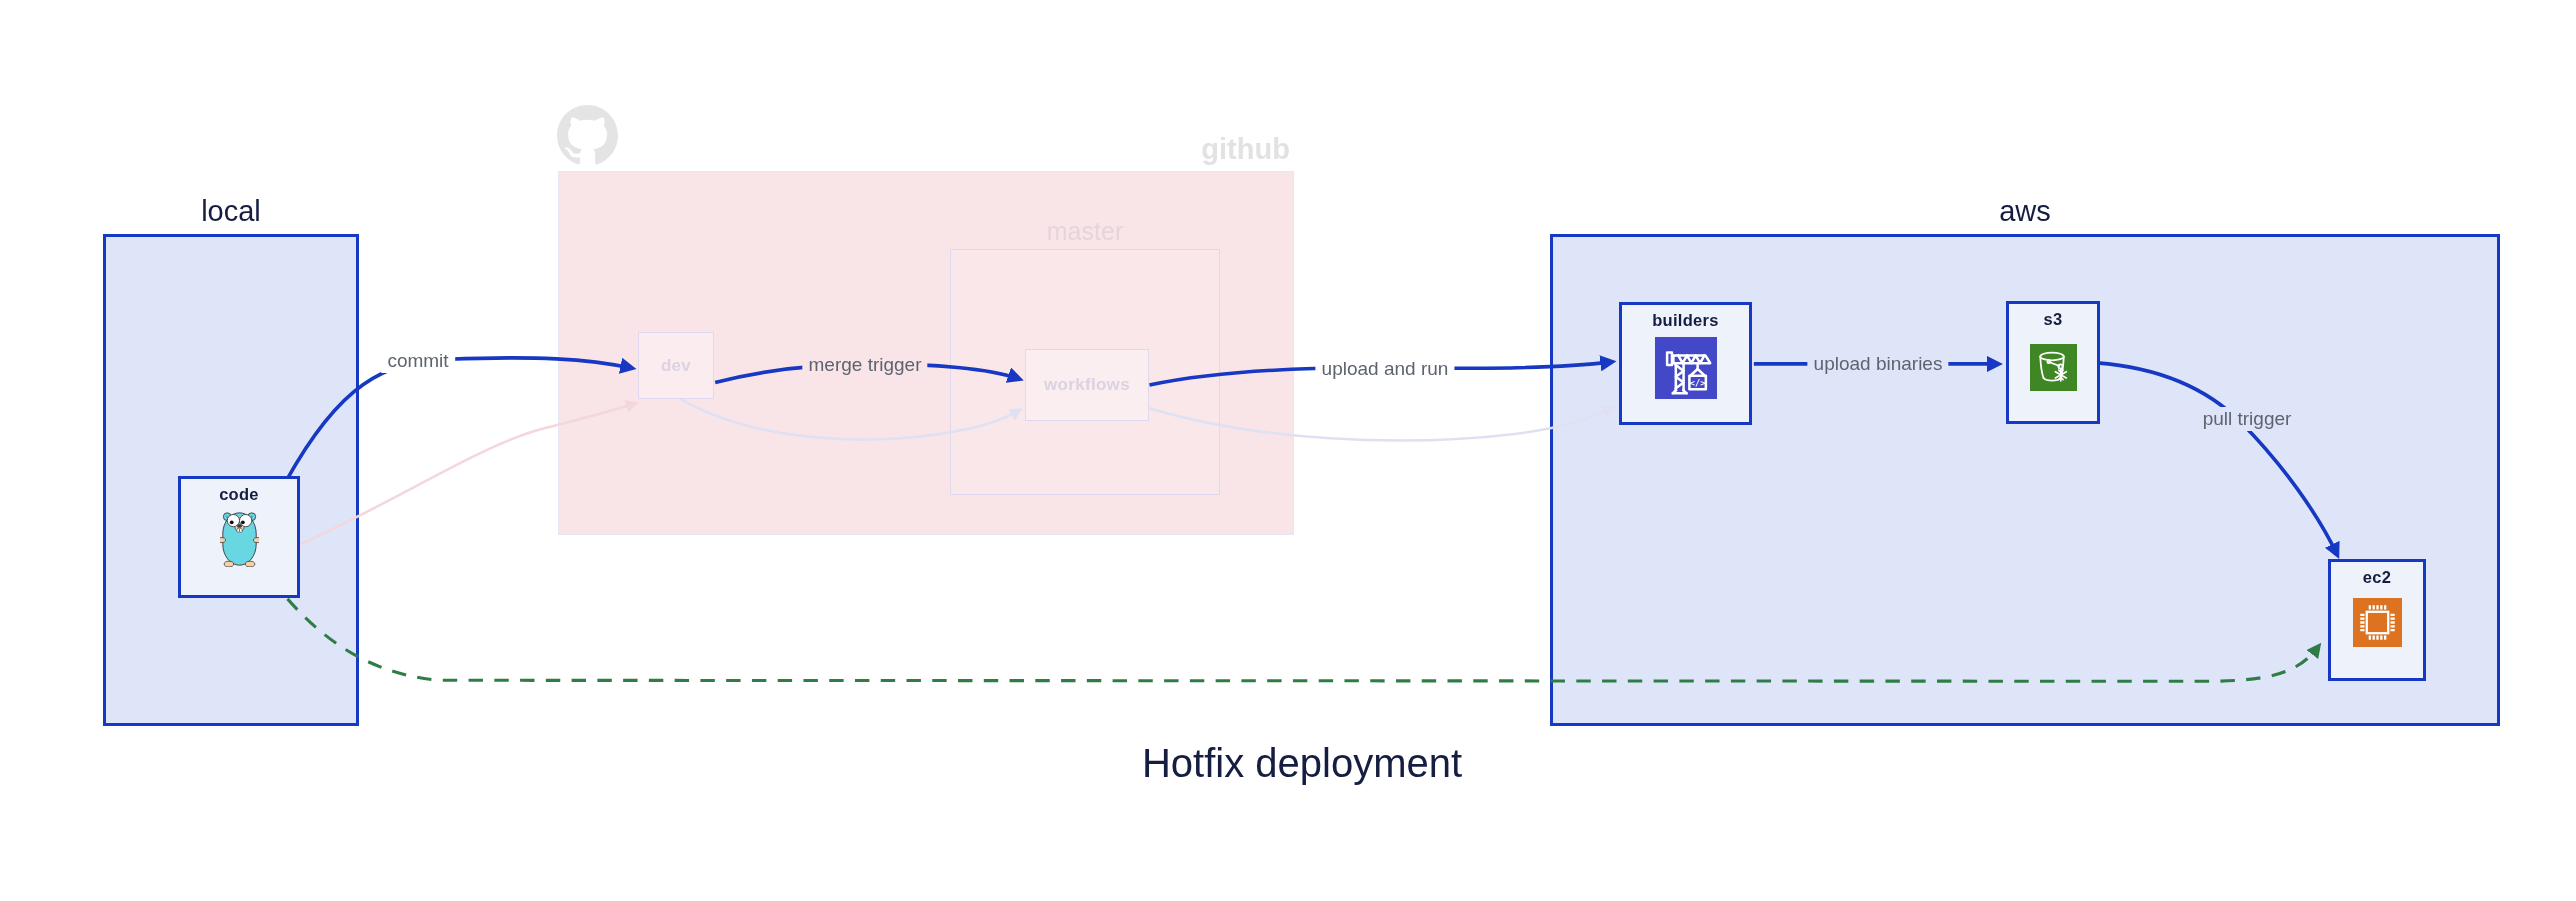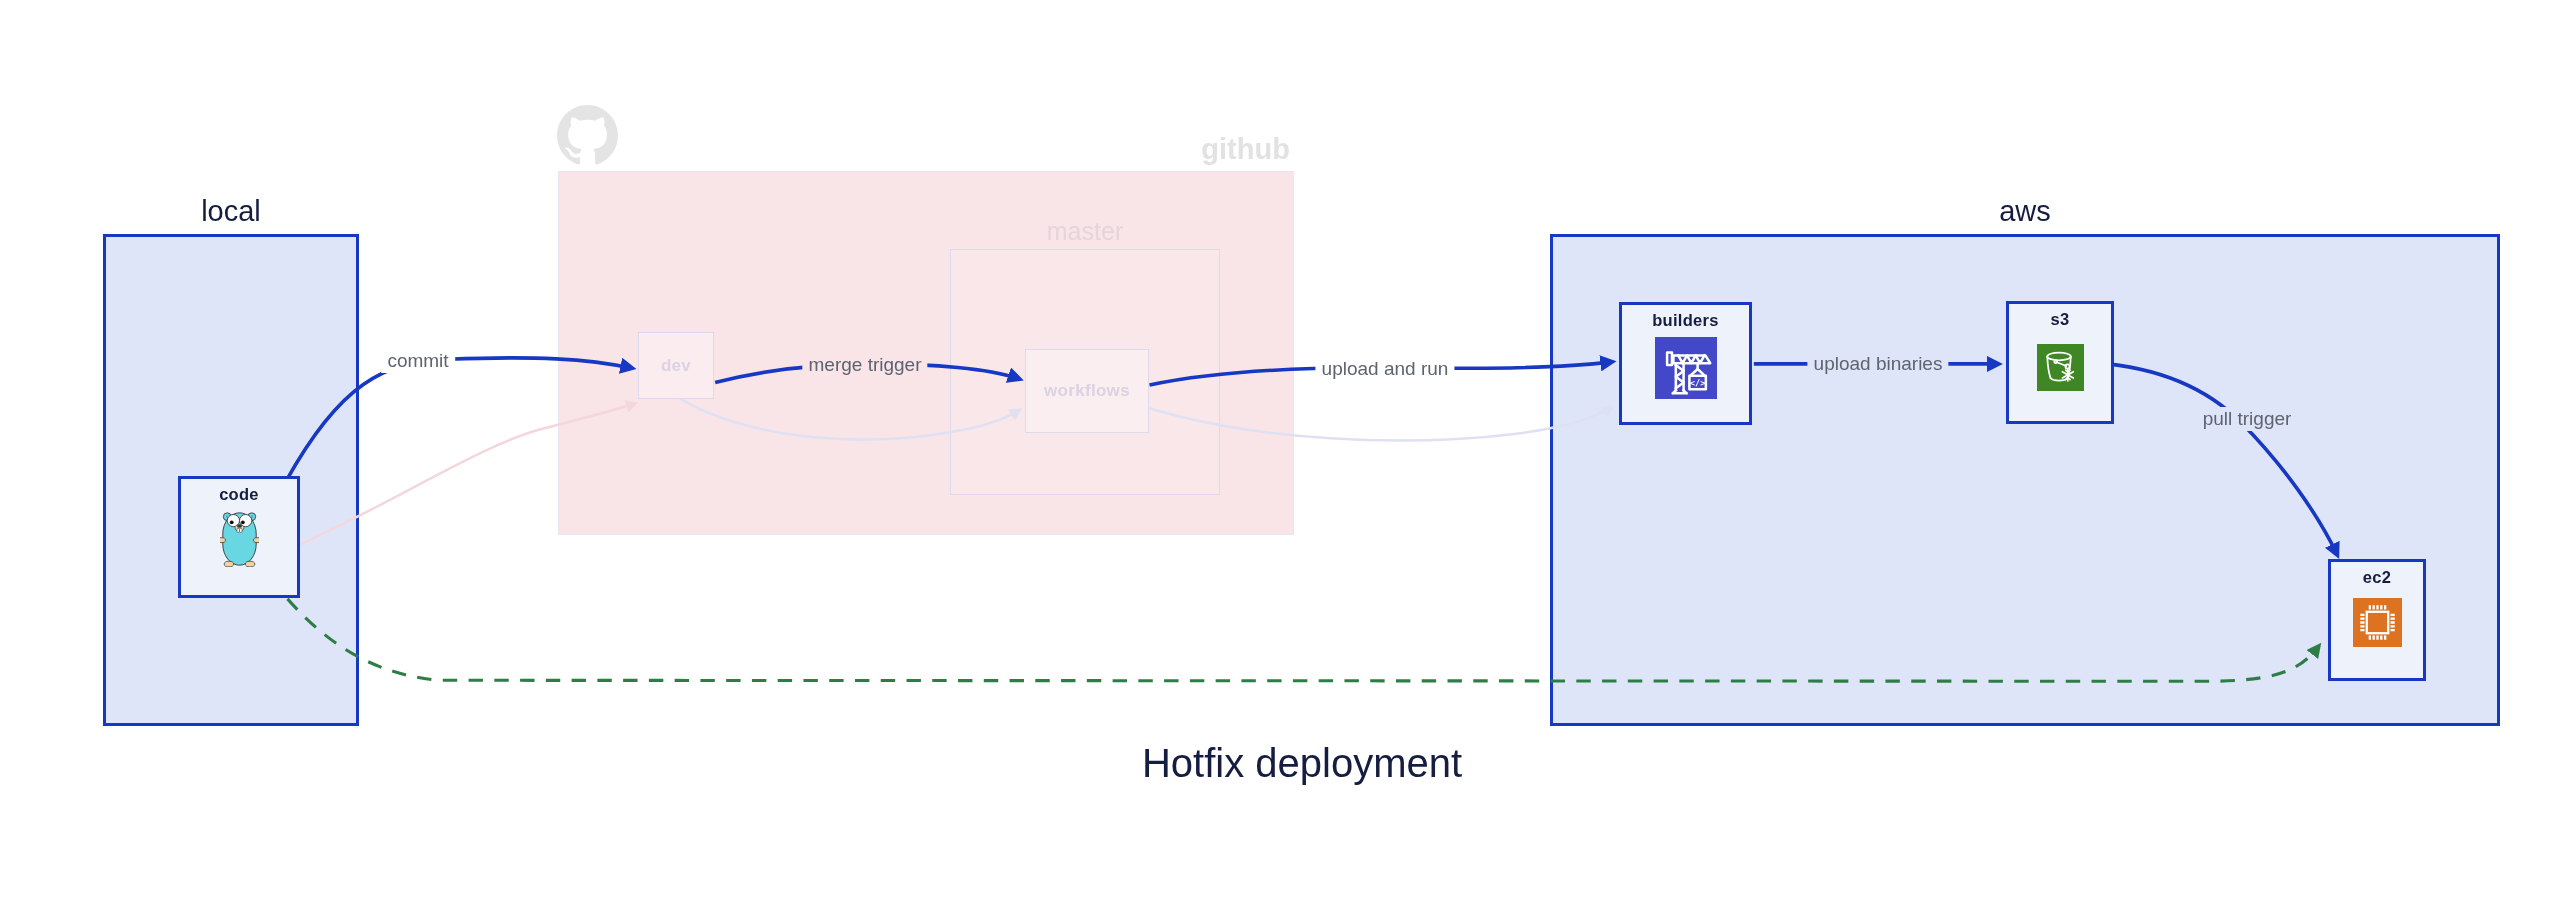--- a/index.html
+++ b/index.html
@@ -125,21 +125,21 @@
         <rect x="30.5" y="31" width="4.4" height="7" rx="1.5" fill="#fff" stroke="#33333d" stroke-width="1"></rect>
         <rect x="35.1" y="31" width="4.4" height="7" rx="1.5" fill="#fff" stroke="#33333d" stroke-width="1"></rect>
       </svg>
     </span>
   </div>
 
   <div class="node faded" style="left:638px;top:332px;width:76px;height:67px">
     <div class="node-label">dev</div>
   </div>
 
-  <div class="node faded" style="left:1025px;top:349px;width:124px;height:84px">
+  <div class="node faded" style="left:1025px;top:349px;width:124px;height:72px">
     <div class="node-label">workflows</div>
   </div>
 
   <div class="node active" style="left:1619px;top:302px;width:133px;height:123px">
     <div class="node-label">builders</div>
     <span class="icon-tile">
       <svg width="62" height="62" viewBox="0 0 64 64">
         <rect x="0" y="0" width="64" height="64" fill="#4348c8"></rect>
         <g stroke="#fff" stroke-width="2.6" fill="none" stroke-linejoin="round" stroke-linecap="square">
           <rect x="12.5" y="16" width="5" height="13"></rect>
@@ -150,21 +150,21 @@
           <path d="M18.5 58 H32.5 M21.5 55 L18.5 58 M29.5 55 L32.5 58"></path>
           <path d="M44 27 V33"></path>
           <path d="M36.5 40 L44 33 L51.5 40"></path>
           <rect x="35.5" y="40" width="17" height="14"></rect>
         </g>
         <text x="44" y="50.5" font-family="DejaVu Sans Mono, monospace" font-size="9" font-weight="bold" fill="#fff" text-anchor="middle">&lt;/&gt;</text>
       </svg>
     </span>
   </div>
 
-  <div class="node active" style="left:2006px;top:301px;width:108px;height:123px">
+  <div class="node active" style="left:2006px;top:301px;width:94px;height:123px">
     <div class="node-label">s3</div>
     <span class="icon-tile" style="margin-top:14.4px">
       <svg width="47" height="47" viewBox="0 0 64 64">
         <rect x="0" y="0" width="64" height="64" fill="#3f8624"></rect>
         <g stroke="#fff" stroke-width="2.4" fill="none" stroke-linecap="round">
           <ellipse cx="30" cy="17" rx="16" ry="5.2"></ellipse>
           <path d="M14 17 C14.5 29 16.5 41 18.5 46.5"></path>
           <path d="M46 17 C45.5 29 43.5 41 41.5 46.5"></path>
           <path d="M18.5 46.5 C23 51 37 51 41.5 46.5"></path>
           <path d="M26 24.5 L40 30"></path>

